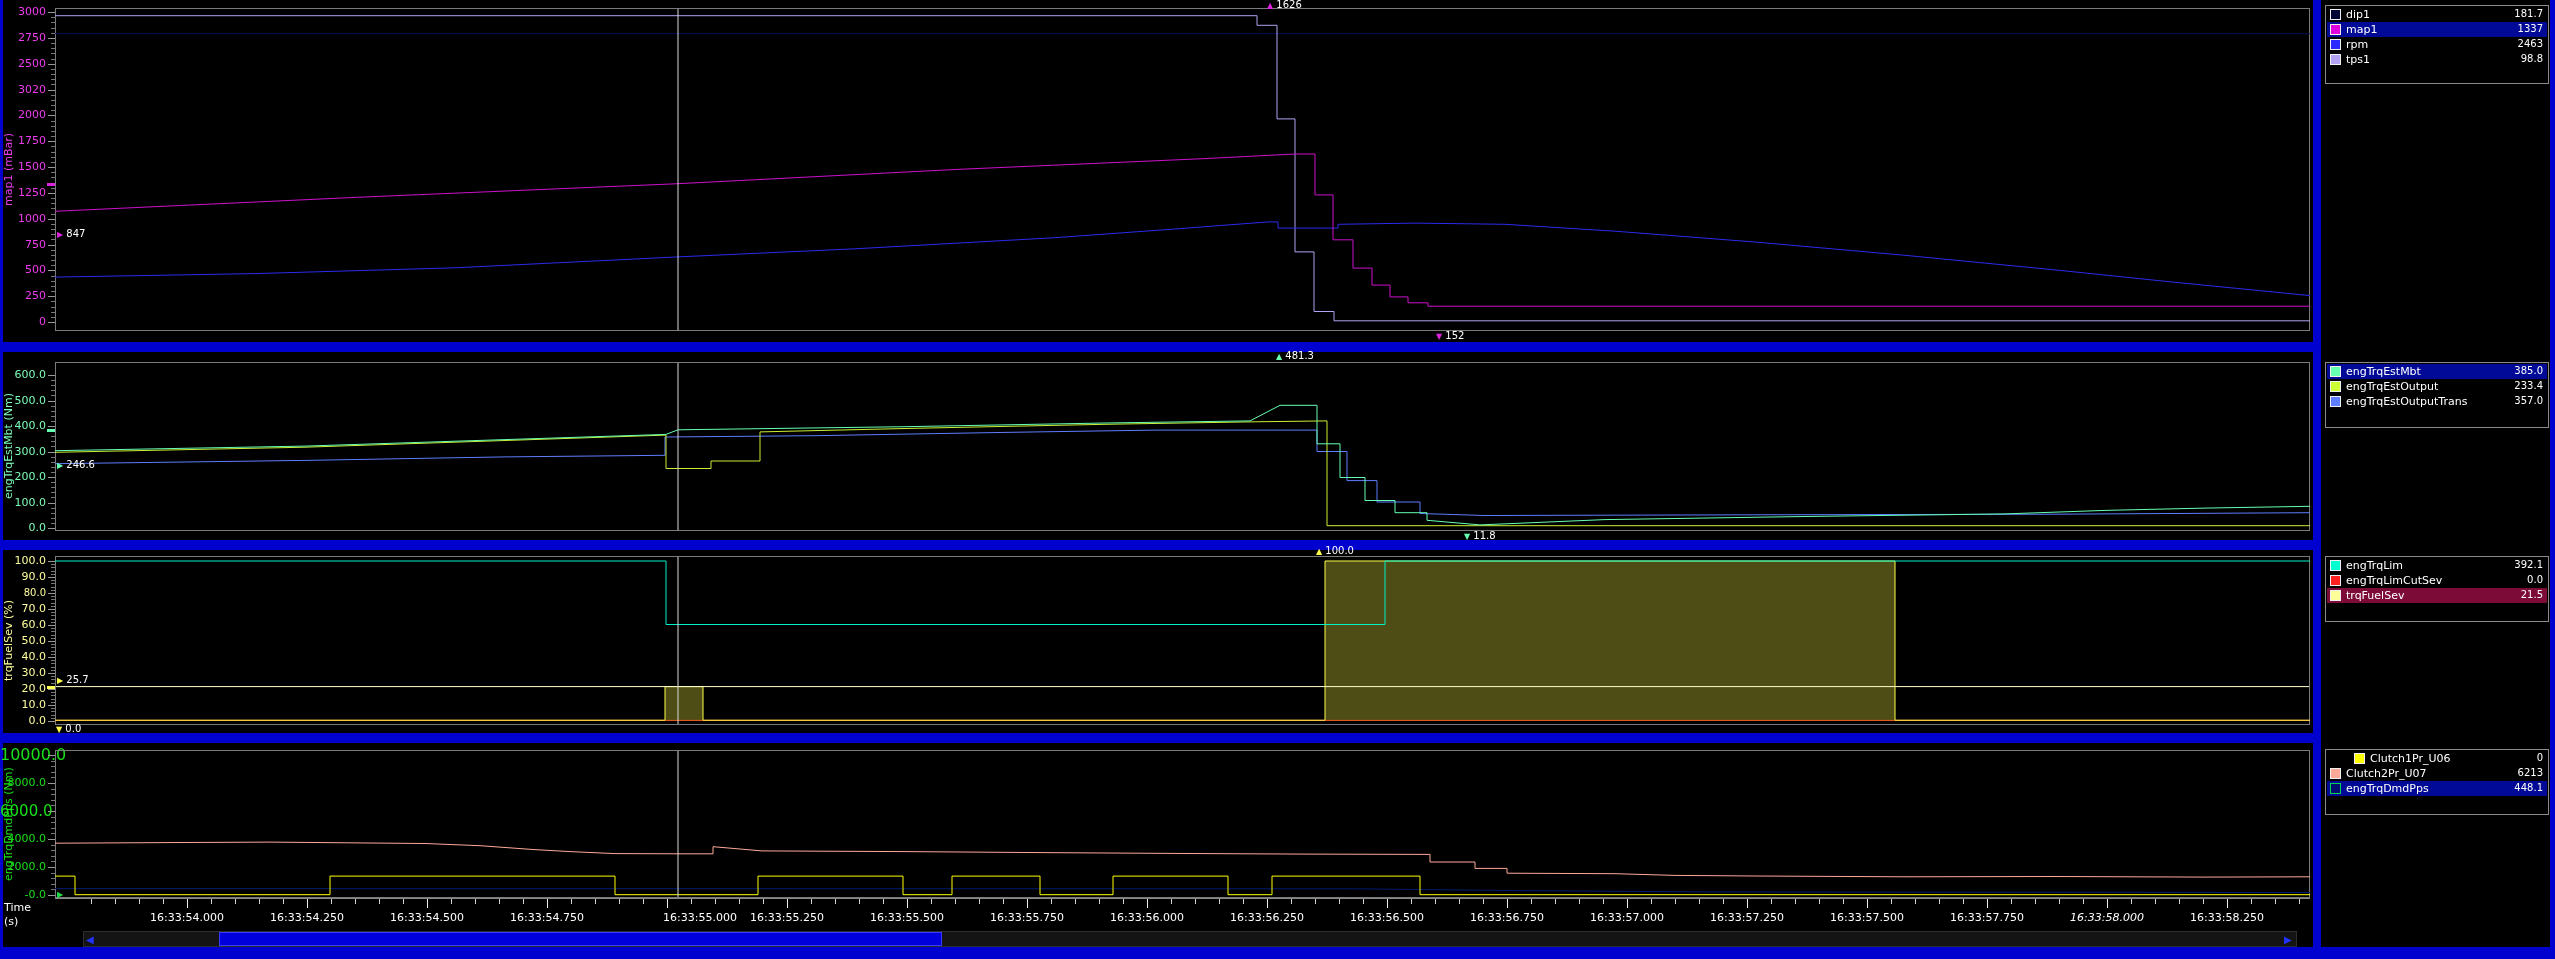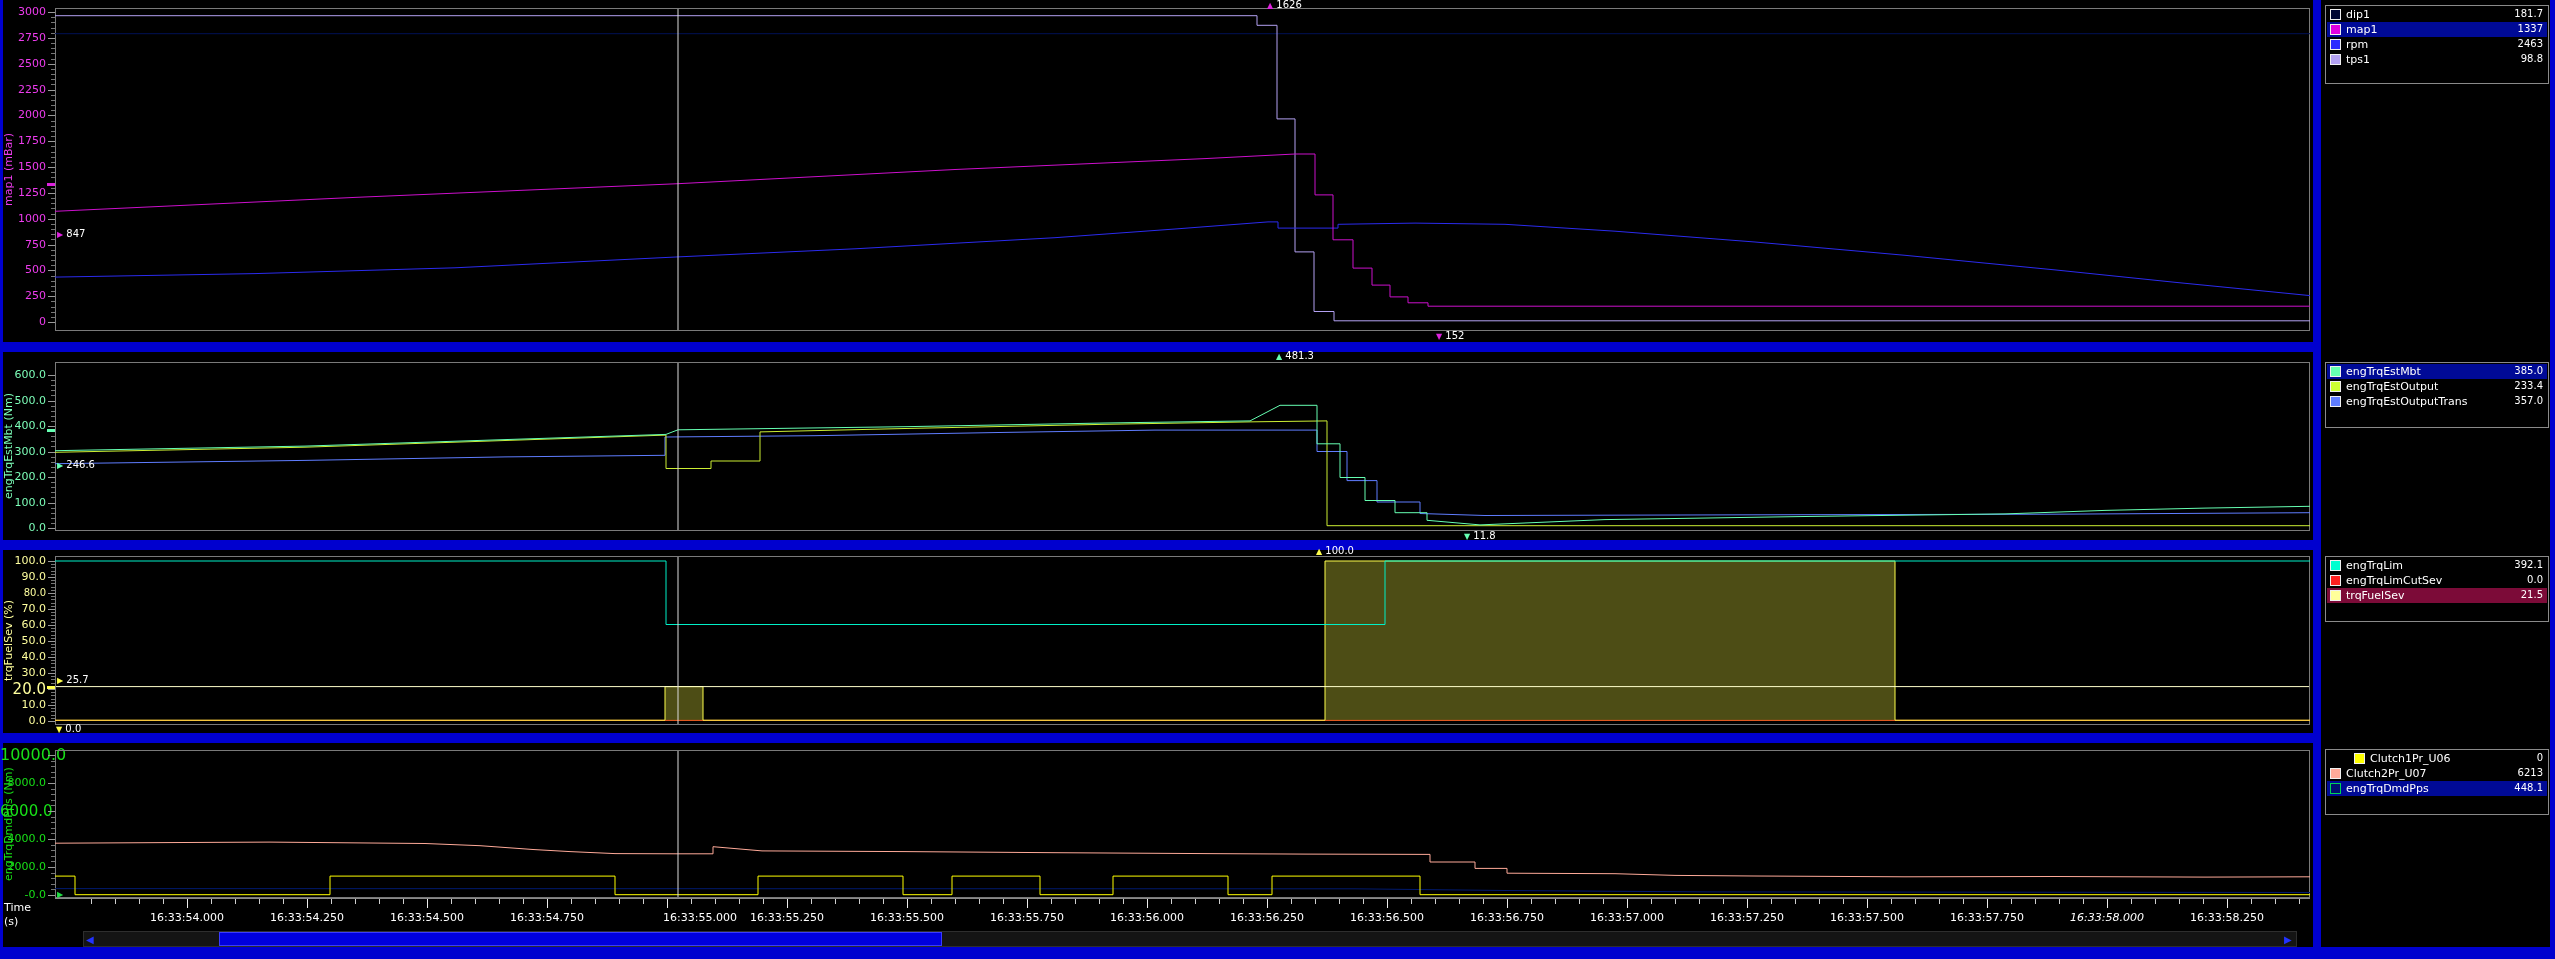--- a/index.html
+++ b/index.html
@@ -50,21 +50,21 @@
         <div style="position: absolute; left: 51px; top: 35px; width: 4px; height: 1px; background: rgb(119, 119, 119);"></div>
         <div style="position: absolute; left: 51px; top: 40.1667px; width: 4px; height: 1px; background: rgb(119, 119, 119);"></div>
         <div style="position: absolute; left: 51px; top: 45.3333px; width: 4px; height: 1px; background: rgb(119, 119, 119);"></div>
         <div style="position: absolute; left: 51px; top: 50.5px; width: 4px; height: 1px; background: rgb(119, 119, 119);"></div>
         <div class="yticklbl" style="position: absolute; left: 0px; top: 49.6667px; color: rgb(238, 60, 238); font-size: 11px; white-space: nowrap;">2500</div>
         <div style="position: absolute; left: 48px; top: 55.6667px; width: 7px; height: 1px; background: rgb(153, 153, 153);"></div>
         <div style="position: absolute; left: 51px; top: 60.8333px; width: 4px; height: 1px; background: rgb(119, 119, 119);"></div>
         <div style="position: absolute; left: 51px; top: 66px; width: 4px; height: 1px; background: rgb(119, 119, 119);"></div>
         <div style="position: absolute; left: 51px; top: 71.1667px; width: 4px; height: 1px; background: rgb(119, 119, 119);"></div>
         <div style="position: absolute; left: 51px; top: 76.3333px; width: 4px; height: 1px; background: rgb(119, 119, 119);"></div>
-        <div class="yticklbl" style="position: absolute; left: 0px; top: 75.5px; color: rgb(238, 60, 238); font-size: 11px; white-space: nowrap;">2250</div>
+        <div class="yticklbl" style="position: absolute; left: 0px; top: 75.5px; color: rgb(238, 60, 238); font-size: 11px; white-space: nowrap;">3020</div>
         <div style="position: absolute; left: 48px; top: 81.5px; width: 7px; height: 1px; background: rgb(153, 153, 153);"></div>
         <div style="position: absolute; left: 51px; top: 86.6667px; width: 4px; height: 1px; background: rgb(119, 119, 119);"></div>
         <div style="position: absolute; left: 51px; top: 91.8333px; width: 4px; height: 1px; background: rgb(119, 119, 119);"></div>
         <div style="position: absolute; left: 51px; top: 97px; width: 4px; height: 1px; background: rgb(119, 119, 119);"></div>
         <div style="position: absolute; left: 51px; top: 102.167px; width: 4px; height: 1px; background: rgb(119, 119, 119);"></div>
         <div class="yticklbl" style="position: absolute; left: 0px; top: 101.333px; color: rgb(238, 60, 238); font-size: 11px; white-space: nowrap;">2000</div>
         <div style="position: absolute; left: 48px; top: 107.333px; width: 7px; height: 1px; background: rgb(153, 153, 153);"></div>
         <div style="position: absolute; left: 51px; top: 112.5px; width: 4px; height: 1px; background: rgb(119, 119, 119);"></div>
         <div style="position: absolute; left: 51px; top: 117.667px; width: 4px; height: 1px; background: rgb(119, 119, 119);"></div>
         <div style="position: absolute; left: 51px; top: 122.833px; width: 4px; height: 1px; background: rgb(119, 119, 119);"></div>
@@ -215,21 +215,21 @@
         <div style="position: absolute; left: 51px; top: 104.2px; width: 4px; height: 1px; background: rgb(119, 119, 119);"></div>
         <div style="position: absolute; left: 51px; top: 107.4px; width: 4px; height: 1px; background: rgb(119, 119, 119);"></div>
         <div style="position: absolute; left: 51px; top: 110.6px; width: 4px; height: 1px; background: rgb(119, 119, 119);"></div>
         <div style="position: absolute; left: 51px; top: 113.8px; width: 4px; height: 1px; background: rgb(119, 119, 119);"></div>
         <div class="yticklbl" style="position: absolute; left: 0px; top: 111px; color: rgb(255, 255, 158); font-size: 11px; white-space: nowrap;">30.0</div>
         <div style="position: absolute; left: 48px; top: 117px; width: 7px; height: 1px; background: rgb(153, 153, 153);"></div>
         <div style="position: absolute; left: 51px; top: 120.2px; width: 4px; height: 1px; background: rgb(119, 119, 119);"></div>
         <div style="position: absolute; left: 51px; top: 123.4px; width: 4px; height: 1px; background: rgb(119, 119, 119);"></div>
         <div style="position: absolute; left: 51px; top: 126.6px; width: 4px; height: 1px; background: rgb(119, 119, 119);"></div>
         <div style="position: absolute; left: 51px; top: 129.8px; width: 4px; height: 1px; background: rgb(119, 119, 119);"></div>
-        <div class="yticklbl" style="position: absolute; left: 0px; top: 127px; color: rgb(255, 255, 158); font-size: 15px; white-space: nowrap;">20.0</div>
+        <div class="yticklbl" style="position: absolute; left: 0px; top: 127px; color: rgb(255, 255, 158); font-size: 11px; white-space: nowrap;">20.0</div>
         <div style="position: absolute; left: 48px; top: 133px; width: 7px; height: 1px; background: rgb(153, 153, 153);"></div>
         <div style="position: absolute; left: 51px; top: 136.2px; width: 4px; height: 1px; background: rgb(119, 119, 119);"></div>
         <div style="position: absolute; left: 51px; top: 139.4px; width: 4px; height: 1px; background: rgb(119, 119, 119);"></div>
         <div style="position: absolute; left: 51px; top: 142.6px; width: 4px; height: 1px; background: rgb(119, 119, 119);"></div>
         <div style="position: absolute; left: 51px; top: 145.8px; width: 4px; height: 1px; background: rgb(119, 119, 119);"></div>
         <div class="yticklbl" style="position: absolute; left: 0px; top: 143px; color: rgb(255, 255, 158); font-size: 11px; white-space: nowrap;">10.0</div>
         <div style="position: absolute; left: 48px; top: 149px; width: 7px; height: 1px; background: rgb(153, 153, 153);"></div>
         <div style="position: absolute; left: 51px; top: 152.2px; width: 4px; height: 1px; background: rgb(119, 119, 119);"></div>
         <div style="position: absolute; left: 51px; top: 155.4px; width: 4px; height: 1px; background: rgb(119, 119, 119);"></div>
         <div style="position: absolute; left: 51px; top: 158.6px; width: 4px; height: 1px; background: rgb(119, 119, 119);"></div>

